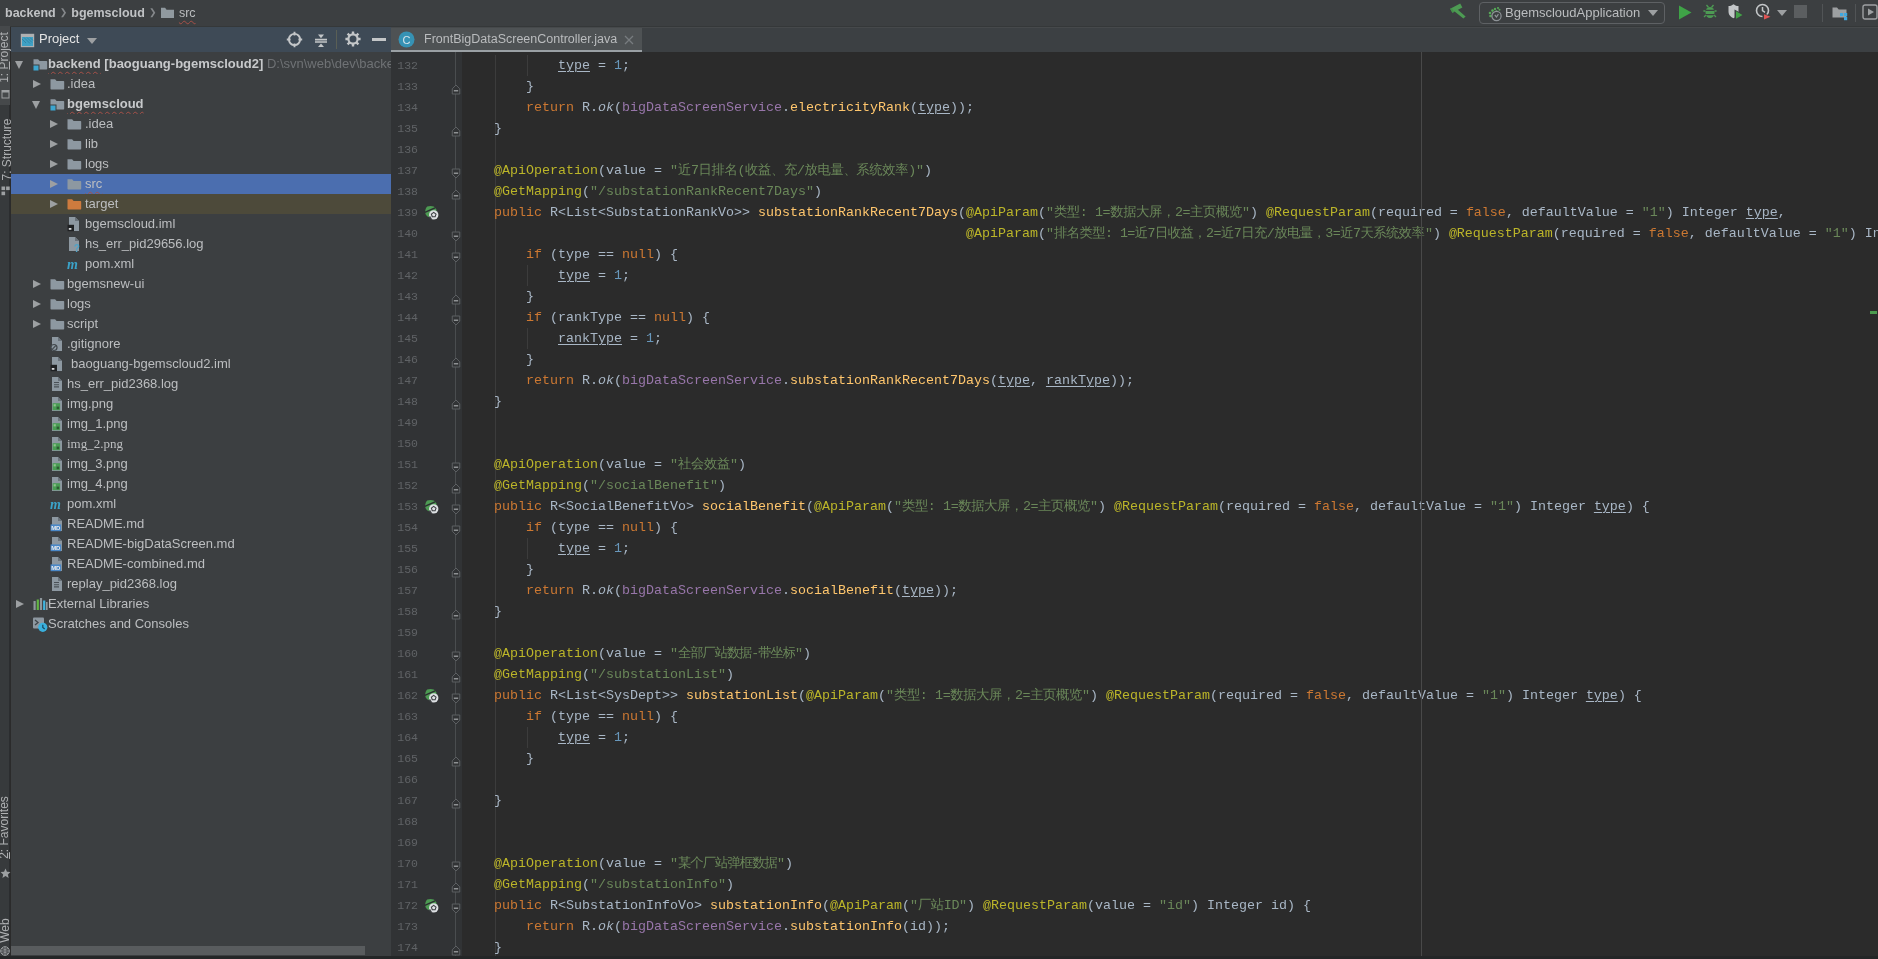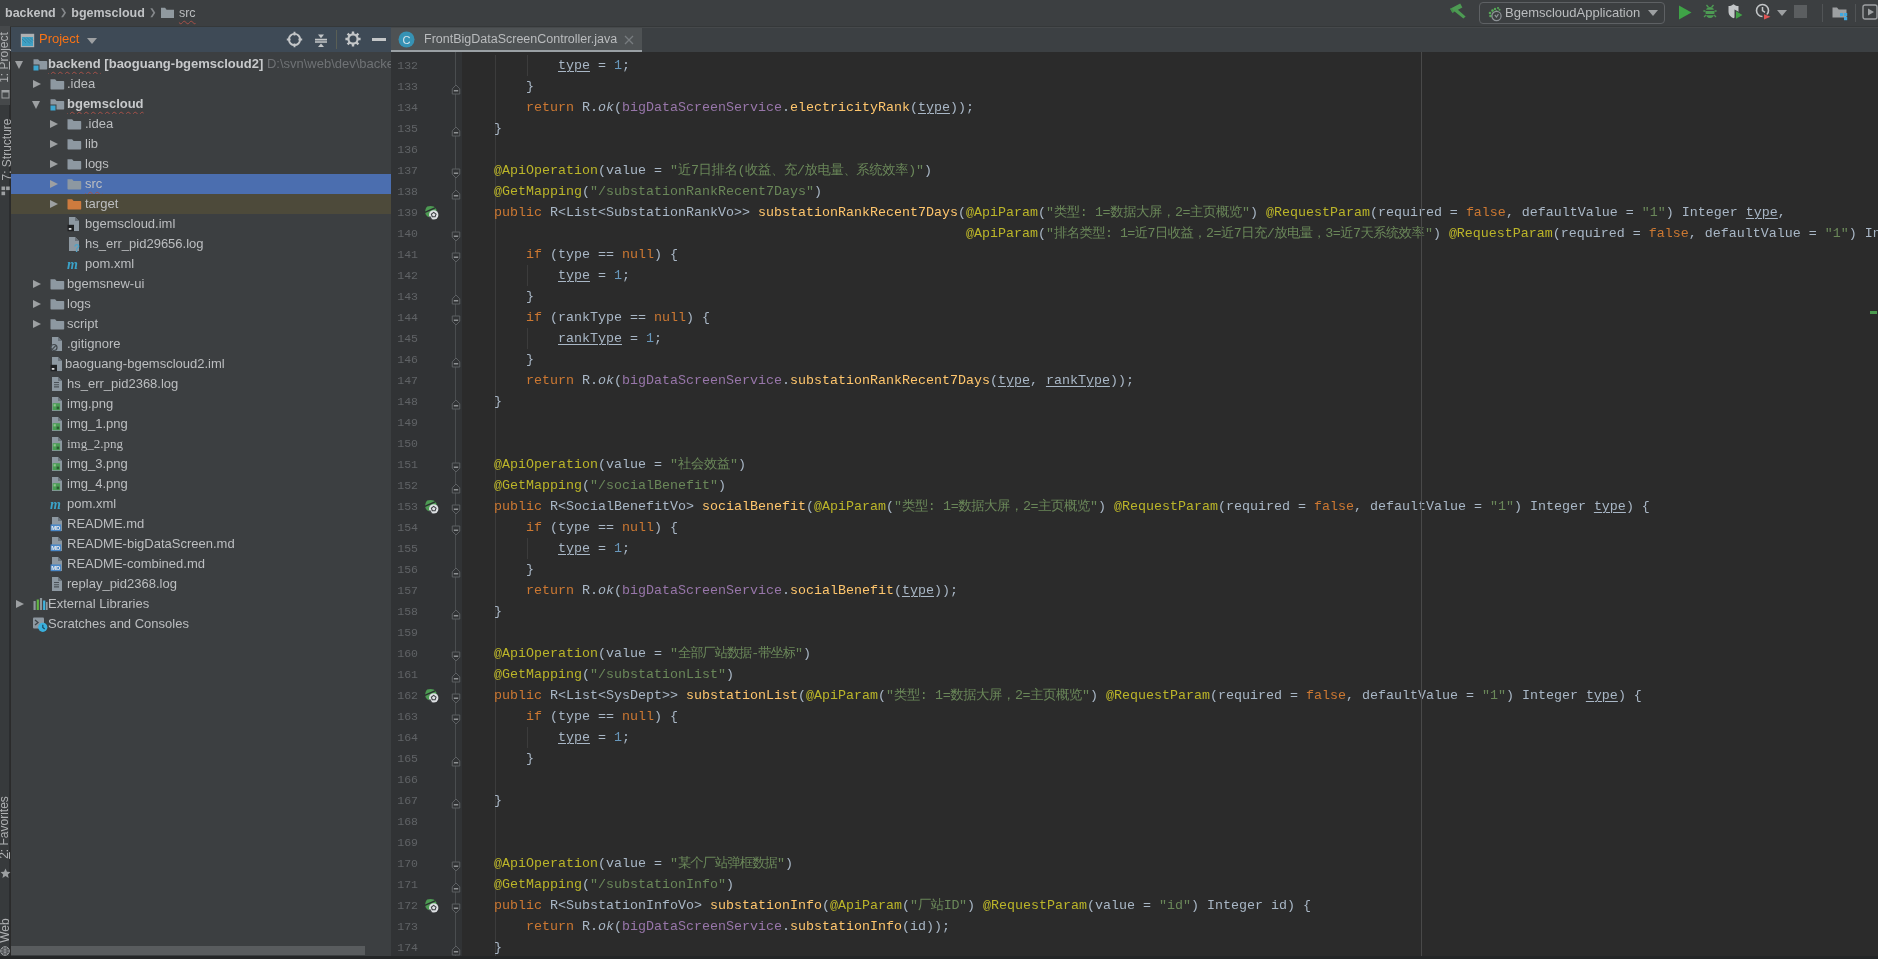--- a/index.html
+++ b/index.html
@@ -144,21 +144,21 @@
       </svg>
   </div>
 
   <div id="panel">
     <div id="panelhead"></div>
     <svg class="abs" style="left:9px;top:6px" width="15" height="15" viewBox="0 0 15 15">
 <rect x="0.8" y="0.8" width="13.4" height="13.4" fill="#aeb0b2"></rect>
         <rect x="2" y="4" width="11" height="9" fill="#3fa0c4"></rect>
 <path d="M2,6 l4,4 M4,4.5 l6,6 M7,4.5 l5,5 M10,4.5 l3,3" stroke="#2d7e9e" stroke-width="0.8"></path>
       </svg>
-<div class="abs" style="left:28px;top:4px;font-size:13px;color:#f97316;">Project</div>
+<div class="abs" style="left:28px;top:4px;font-size:13px;color:#e5e5e5;">Project</div>
 <svg class="abs" style="left:76px;top:11px" width="10" height="6" viewBox="0 0 10 6">
         <path d="M0,0 h10 l-5,6 z" fill="#9da0a2"></path>
       </svg>
 <svg class="abs" style="left:275px;top:4px" width="17" height="17" viewBox="0 0 17 17">
         <circle cx="8.5" cy="8.5" r="5.6" fill="none" stroke="#c3c6c8" stroke-width="1.9"></circle>
         <path d="M8.5,0.8 V4.6 M8.5,12.4 V16.2 M0.8,8.5 H4.6 M12.4,8.5 H16.2" stroke="#c3c6c8" stroke-width="1.9"></path>
       </svg>
 <svg class="abs" style="left:302px;top:4px" width="16" height="17" viewBox="0 0 16 17">
         <path d="M8,7.2 L5,3.6 h6 z" fill="#c3c6c8"></path>
         <path d="M2,8.7 h12 M2,11 h12" stroke="#c3c6c8" stroke-width="1.7"></path>
@@ -228,21 +228,21 @@
             <path d="M3,13.6 L7,9.4" stroke="#42484d" stroke-width="1.2"></path>
           </svg></span><span class="lbl" style="position:absolute;left:56px;top:2px">.gitignore</span></div>
 <div class="tree" style="top:287px;"><span class="arr-r" style="left:22px"></span><span class="ticon" style="left:38px"><svg width="16" height="16" viewBox="0 0 16 16">
             <path d="M1.5,3.2 h4.6 l1.5,1.8 h6.9 a0.7,0.7 0 0 1 0.7,0.7 v7.1 a0.7,0.7 0 0 1 -0.7,0.7 h-12.3 a0.7,0.7 0 0 1 -0.7,-0.7 z" fill="#8d98a1"></path>
           </svg></span><span class="lbl" style="position:absolute;left:56px;top:2px">script</span></div>
 <div class="tree" style="top:327px;"><span class="ticon" style="left:38px"><svg width="16" height="16" viewBox="0 0 16 16">
             <path d="M3,1 h6 l4,4 v10 h-10 z" fill="#8d98a1"></path>
             <path d="M9,1 l4,4 h-4 z" fill="#69727a"></path>
             <rect x="1.6" y="8.8" width="6.4" height="6.4" fill="#1e2022"></rect>
             <rect x="2.8" y="12" width="2.6" height="1.8" fill="#d6d8da"></rect>
-          </svg></span><span class="lbl" style="position:absolute;left:54px;top:2px">baoguang-bgemscloud2.iml</span></div>
+          </svg></span><span class="lbl" style="position:absolute;left:60px;top:2px">baoguang-bgemscloud2.iml</span></div>
 <div class="tree" style="top:347px;"><span class="ticon" style="left:38px"><svg width="16" height="16" viewBox="0 0 16 16">
             <path d="M3,1 h6 l4,4 v10 h-10 z" fill="#8d98a1"></path>
             <path d="M9,1 l4,4 h-4 z" fill="#69727a"></path>
             <path d="M5,6.5 h5 M5,8.7 h5 M5,10.9 h5" stroke="#4a5056" stroke-width="1.1"></path>
           </svg></span><span class="lbl" style="position:absolute;left:56px;top:2px">hs_err_pid2368.log</span></div>
 <div class="tree" style="top:367px;"><span class="ticon" style="left:38px"><svg width="16" height="16" viewBox="0 0 16 16">
             <path d="M3,1 h6 l4,4 v10 h-10 z" fill="#8d98a1"></path>
             <path d="M9,1 l4,4 h-4 z" fill="#69727a"></path>
             <rect x="3.6" y="7.2" width="7.5" height="7" fill="#499c54"></rect>
             <rect x="4.6" y="8.2" width="2.2" height="2.2" fill="#8cc18b"></rect>

